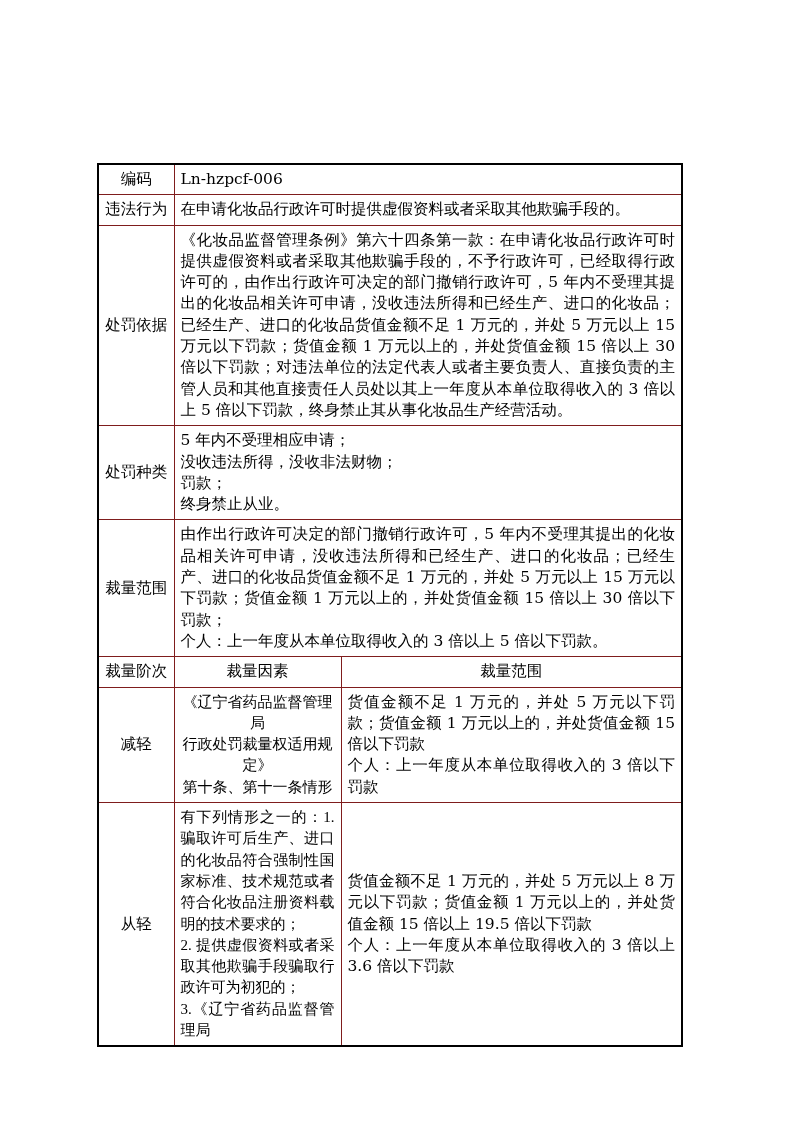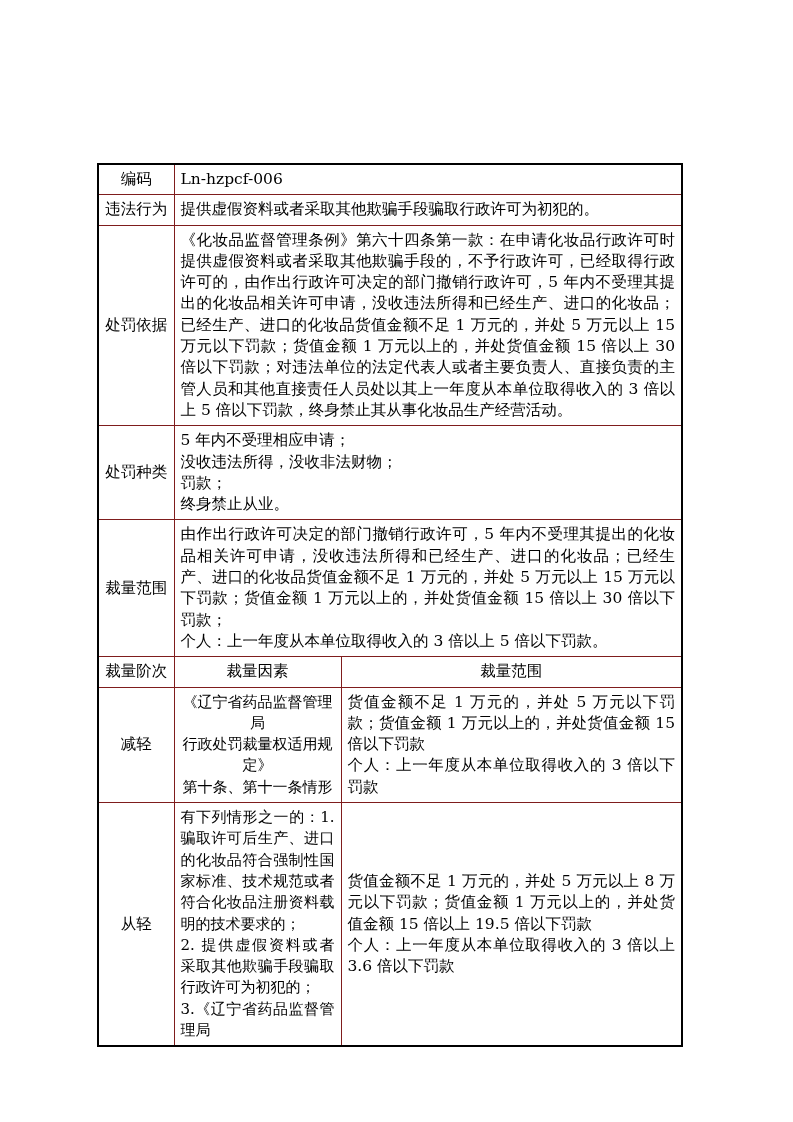--- a/index.html
+++ b/index.html
@@ -41,20 +41,21 @@
   td.label {
     text-align: center;
     padding: 0 2px;
   }
   .lines { white-space: pre-line; }
   .t-justify { text-align: justify; margin-left: 12px; }
   .t-center { text-align: center; }
   .factor-cell {
     font-size: 15px;
     padding: 0 2px;
+    font-family: Liberation Serif, serif;
   }
   tr.h-code      { height: 23px; }
   tr.h-violation { height: 23px; }
   tr.h-basis     { height: 191px; }
   tr.h-types     { height: 86px; }
   tr.h-impl      { height: 46px; }
   tr.h-scope     { height: 129px; }
   tr.h-header    { height: 23px; }
   tr.h-mitigated { height: 108px; }
   tr.h-lenient   { height: 190px; }
@@ -80,21 +81,21 @@
     </colgroup>
 
     <tbody>
         <tr class="h-code">
       <td class="label">编码</td>
       <td colspan="2">Ln-hzpcf-006</td>
     </tr>
 
     <tr class="h-violation">
       <td class="label">违法行为</td>
-      <td colspan="2">提供虚假资料或者采取其他欺骗手段骗取行政许可为初犯的。</td>
+      <td colspan="2">在申请化妆品行政许可时提供虚假资料或者采取其他欺骗手段的。</td>
     </tr>
 
     <tr class="h-basis">
       <td class="label">处罚依据</td>
       <td colspan="2" class="t-justify">《化妆品监督管理条例》第六十四条第一款：在申请化妆品行政许可时提供虚假资料或者采取其他欺骗手段的，不予行政许可，已经取得行政许可的，由作出行政许可决定的部门撤销行政许可，5 年内不受理其提出的化妆品相关许可申请，没收违法所得和已经生产、进口的化妆品；已经生产、进口的化妆品货值金额不足 1 万元的，并处 5 万元以上 15 万元以下罚款；货值金额 1 万元以上的，并处货值金额 15 倍以上 30 倍以下罚款；对违法单位的法定代表人或者主要负责人、直接负责的主管人员和其他直接责任人员处以其上一年度从本单位取得收入的 3 倍以上 5 倍以下罚款，终身禁止其从事化妆品生产经营活动。</td>
     </tr>
 
     <tr class="h-types">
       <td class="label">处罚种类</td>
       <td colspan="2" class="lines">5 年内不受理相应申请；

